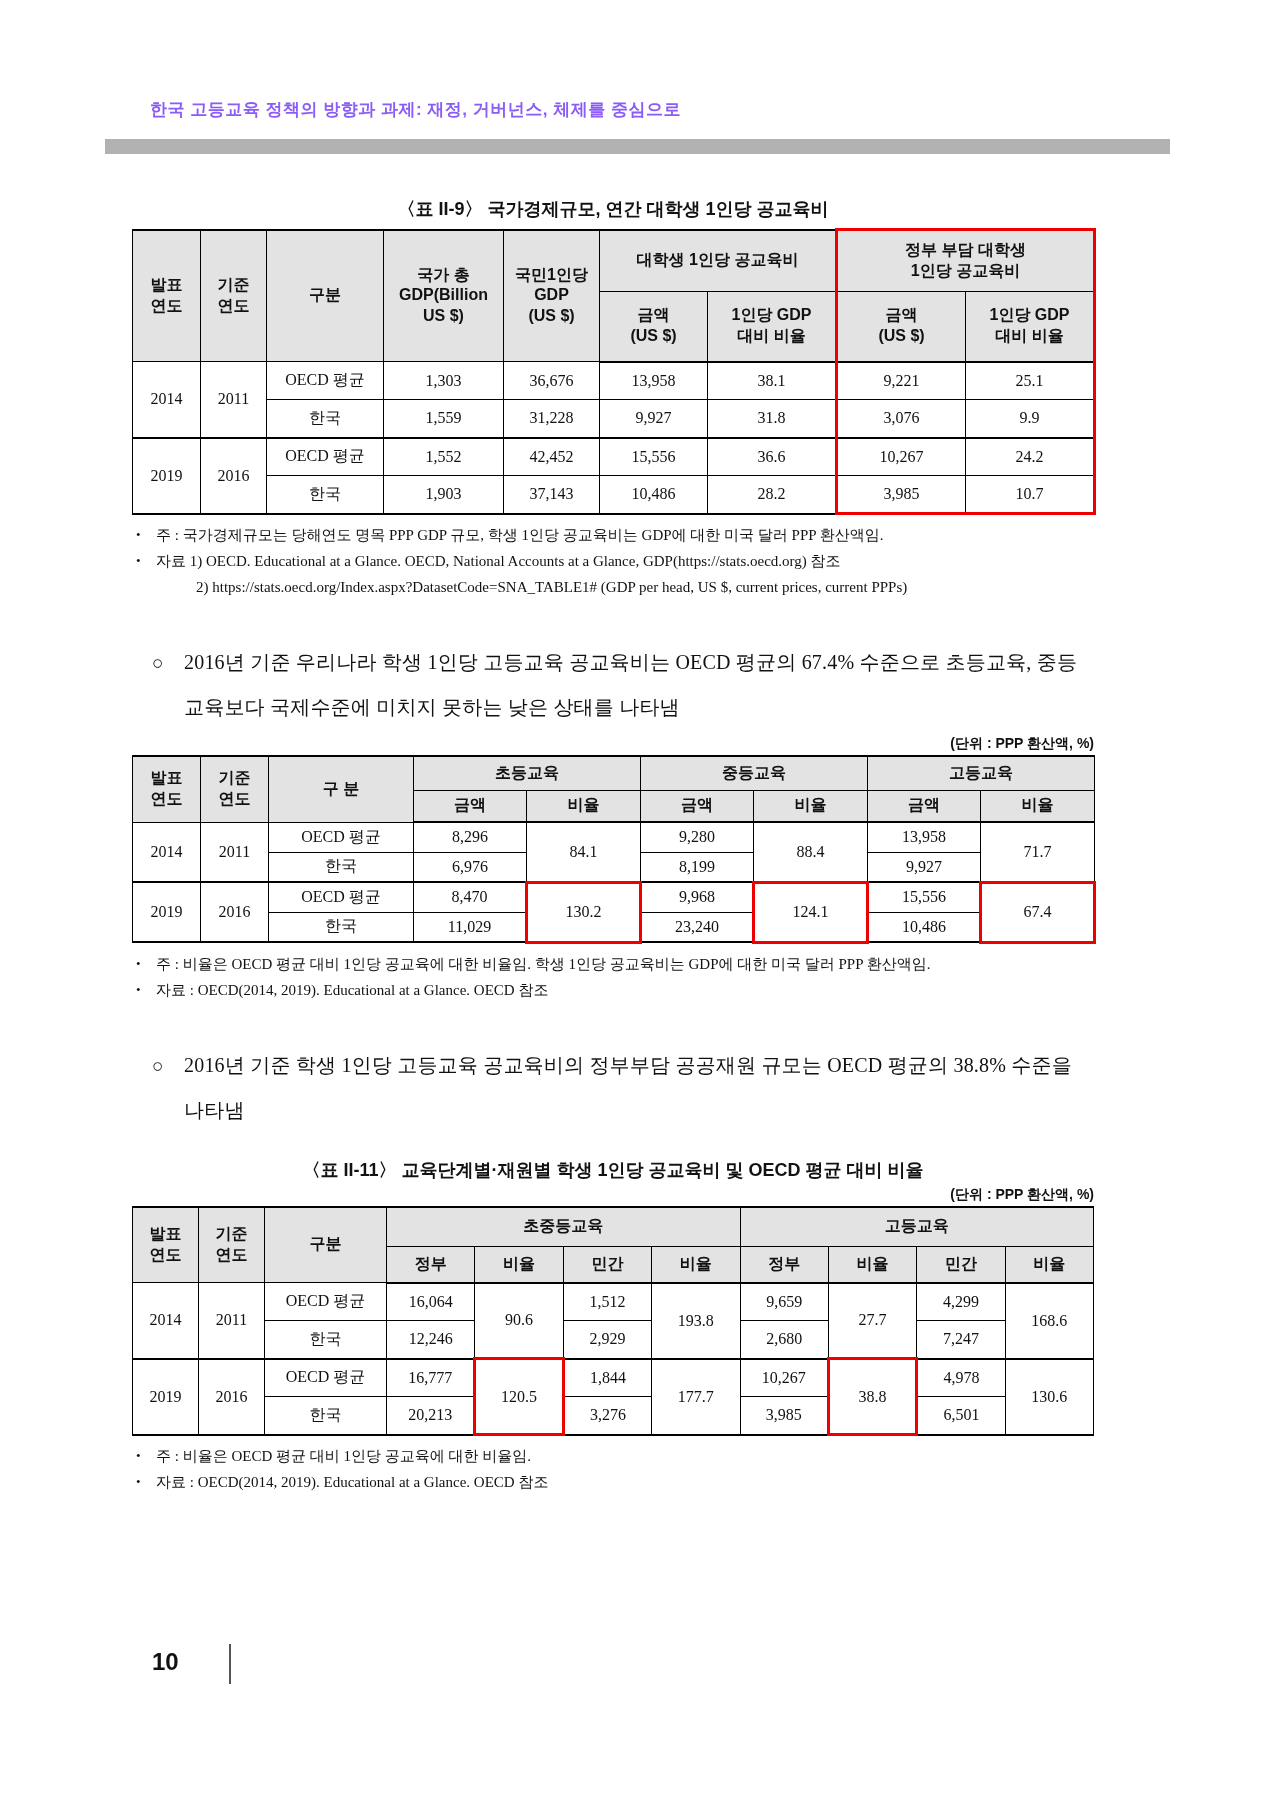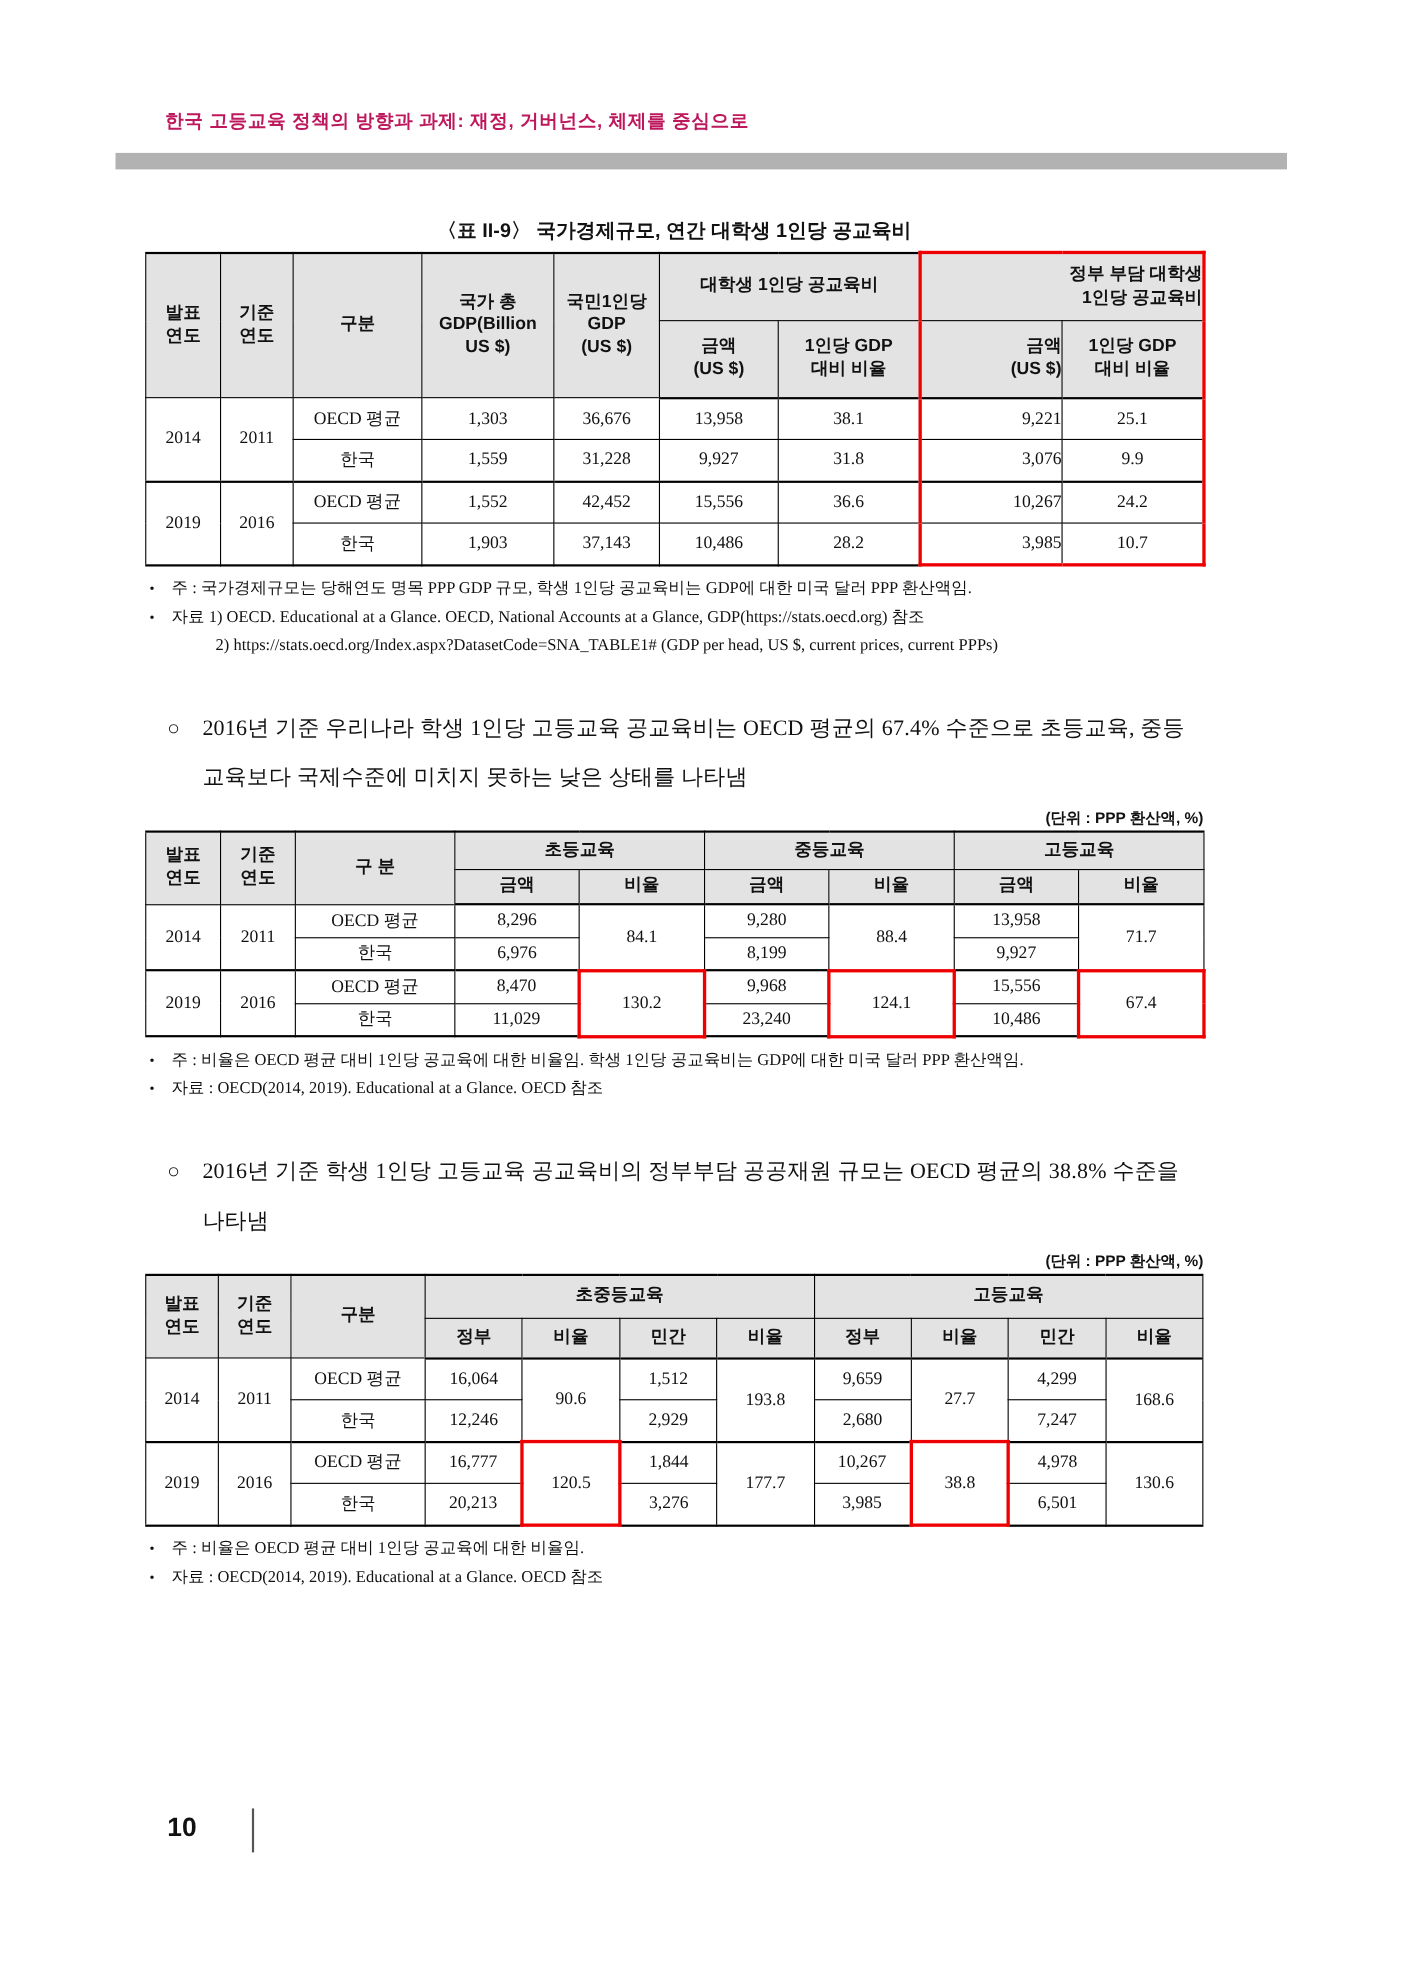--- a/index.html
+++ b/index.html
@@ -3,21 +3,21 @@
 <meta charset="utf-8">
 <style>
   * { margin:0; padding:0; box-sizing:border-box; }
   html,body { background:#ffffff; }
   body { width:1275px; height:1801px; font-family:"Liberation Serif", serif; color:#111; }
   .page { position:relative; width:1275px; height:1801px; background:#fff; overflow:hidden; }
 
   .running-header {
     position:absolute; left:150px; top:98px;
     font-family:"Liberation Sans", sans-serif; font-weight:bold;
-    font-size:17px; letter-spacing:.5px; color:#be185d;
+    font-size:17px; letter-spacing:.5px; color:#8b5cf6;
   }
   .header-bar {
     position:absolute; left:105px; top:139px; width:1065px; height:15px;
     background:var(--bar_gray, #b2b2b2);
   }
 
   .content { position:absolute; left:132px; top:190px; width:962px; }
 
   .tbl-title {
     text-align:center; font-family:"Liberation Sans", sans-serif;
@@ -50,21 +50,21 @@
 
   .t11 { margin-top:3px; }
   .t11 tr.hr1 { height:40px; }
   .t11 tr.hr2 { height:36px; }
   .t11 tbody tr { height:38px; }
 
   .hr2 th { border-bottom:2px solid #000; }
   tr.grp td { border-top:2px solid #000; }
 
   
-  .rl { border-left:3px solid var(--highlight_red, #ee0000) !important;text-align:right; }
+  .rl { border-left:3px solid var(--highlight_red, #ee0000) !important; }
   .rr { border-right:3px solid var(--highlight_red, #ee0000) !important; }
   .rt { border-top:3px solid var(--highlight_red, #ee0000) !important; }
   .rb { border-bottom:3px solid var(--highlight_red, #ee0000) !important; }
   .redbox { border:3px solid var(--highlight_red, #ee0000) !important; }
 
   .notes { margin-top:7px; }
   .note { position:relative; padding-left:24px; font-size:15px; line-height:26px; }
   .note .nmark { position:absolute; left:4px; top:0; font-size:13px; }
   .note-sub { padding-left:64px; }
 
@@ -262,20 +262,21 @@
     <div class="notes">
       <div class="note"><span class="nmark">•</span><span>주 : 비율은 OECD 평균 대비 1인당 공교육에 대한 비율임. 학생 1인당 공교육비는 GDP에 대한 미국 달러 PPP 환산액임.</span></div>
       <div class="note"><span class="nmark">•</span><span>자료 : OECD(2014, 2019). Educational at a Glance. OECD 참조</span></div>
     </div>
 
     <div class="bullet">
       <span class="marker">○</span>
       <span>2016년 기준 학생 1인당 고등교육 공교육비의 정부부담 공공재원 규모는 OECD 평균의 38.8% 수준을 나타냄</span>
     </div>
 
+    <div class="tbl-title mt3">〈표 II-11〉 교육단계별·재원별 학생 1인당 공교육비 및 OECD 평균 대비 비율</div>
     <div class="unit">(단위 : PPP 환산액, %)</div>
 
     <table class="t11">
       <colgroup>
         <col style="width:66px">
           <col style="width:66px">
           <col style="width:122px">
         <col>
           <col>
           <col>

